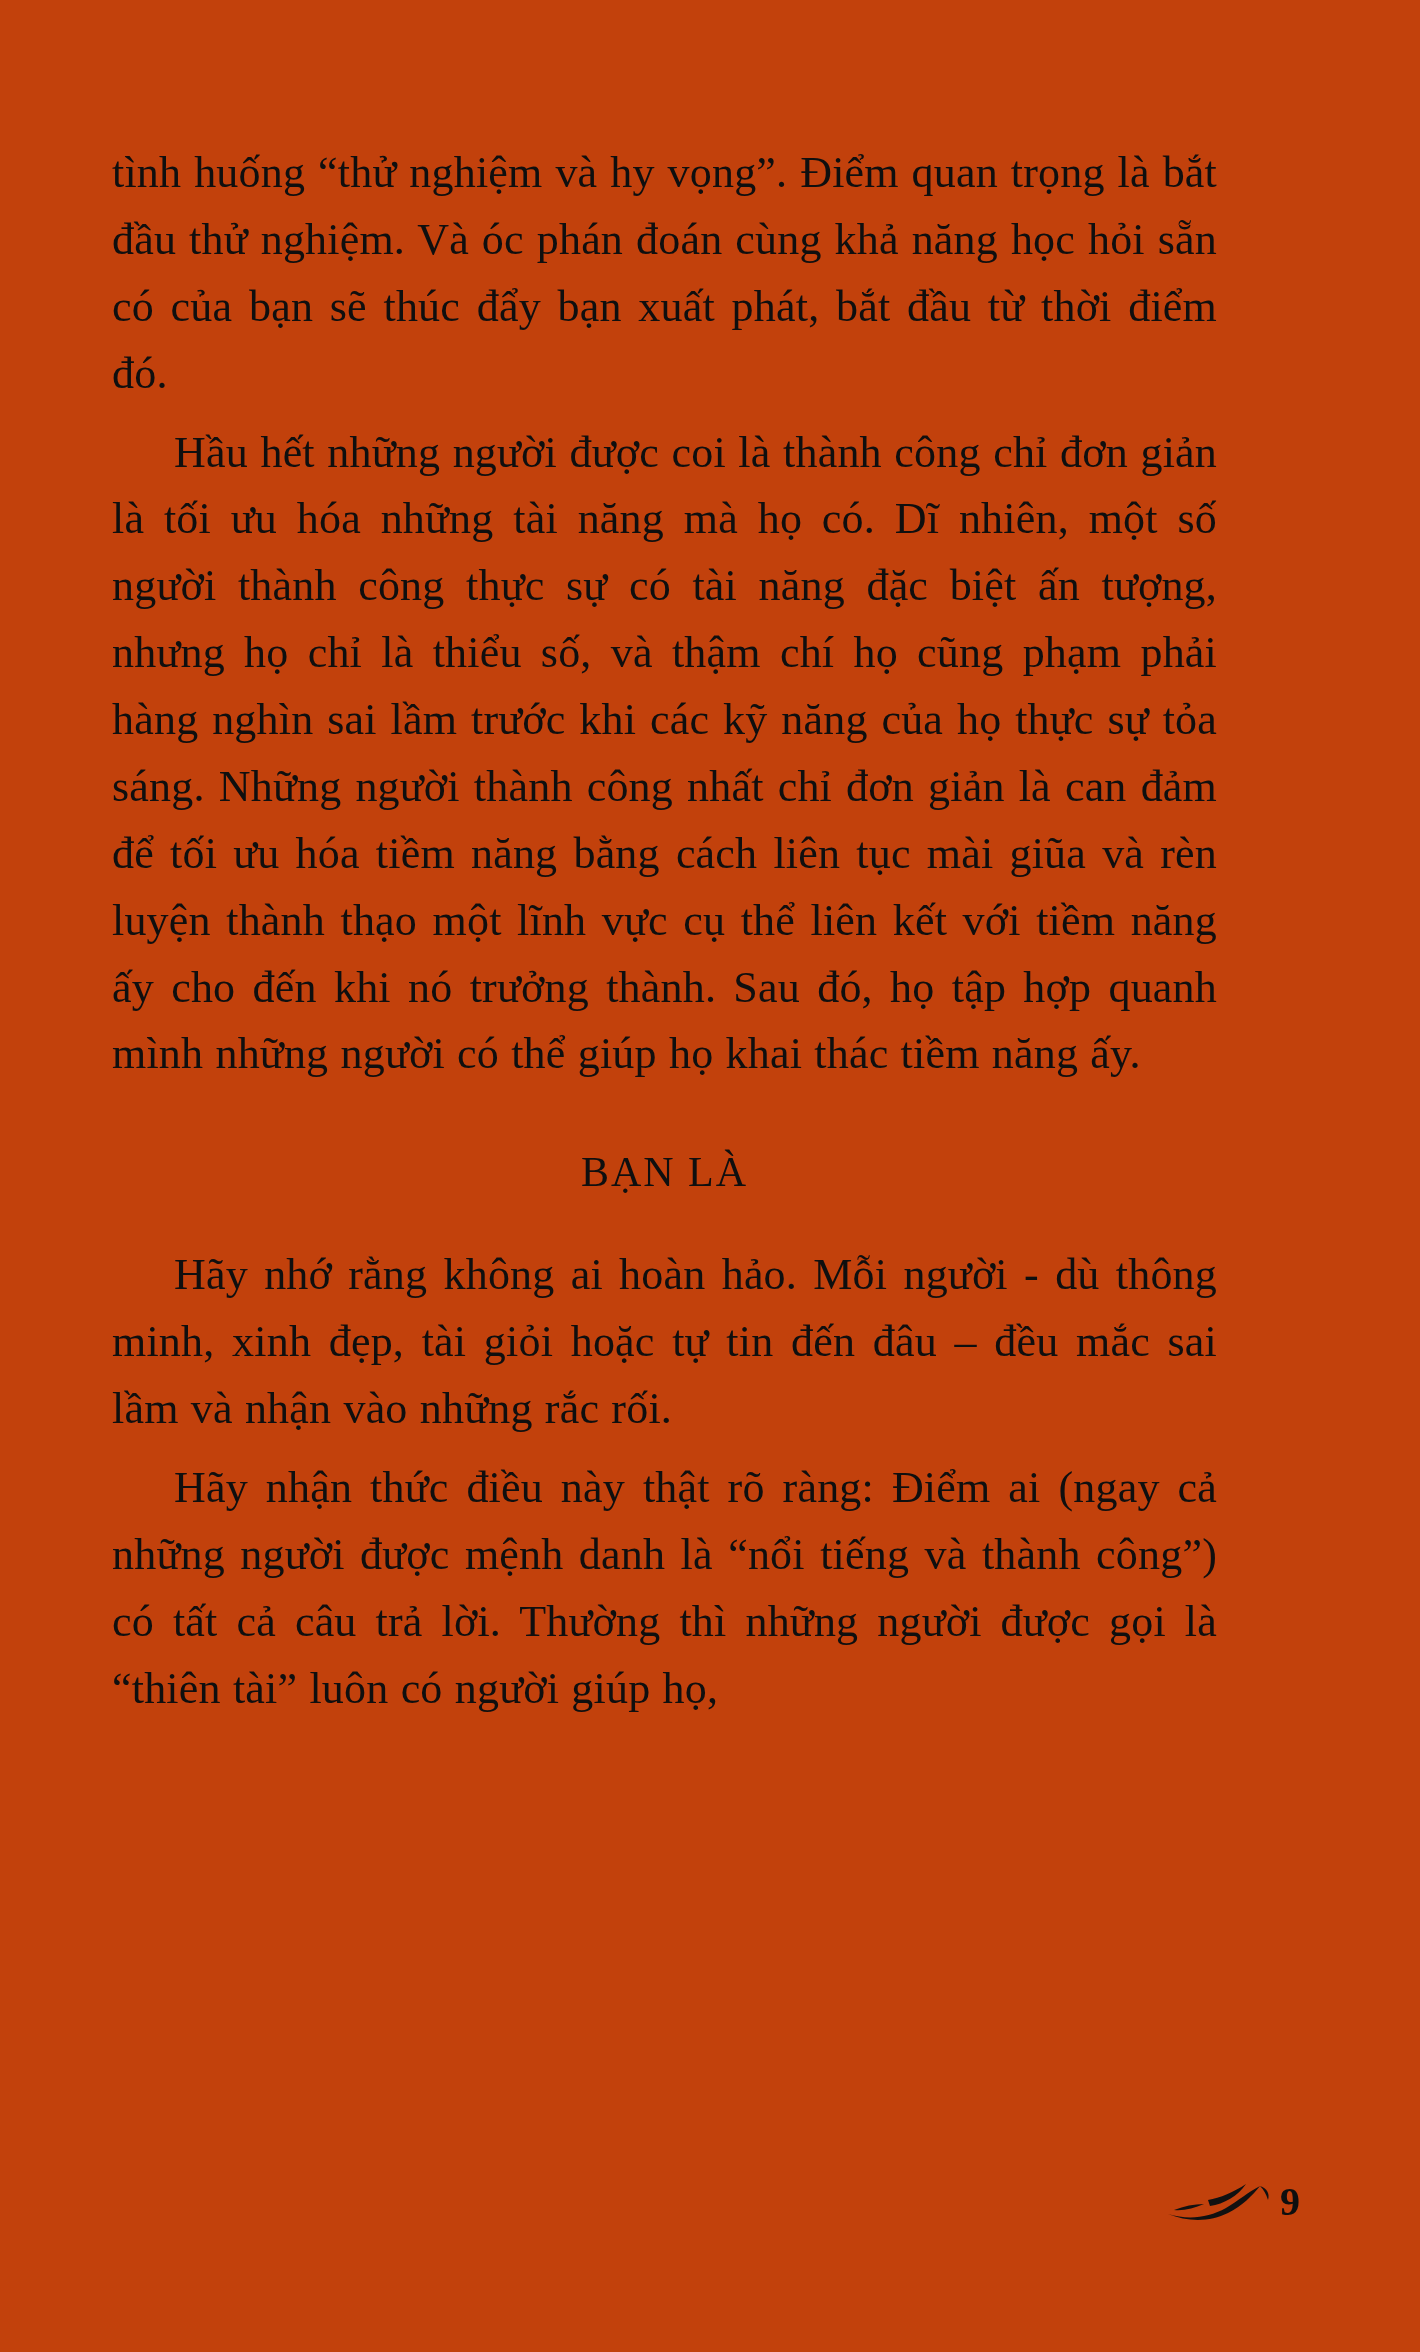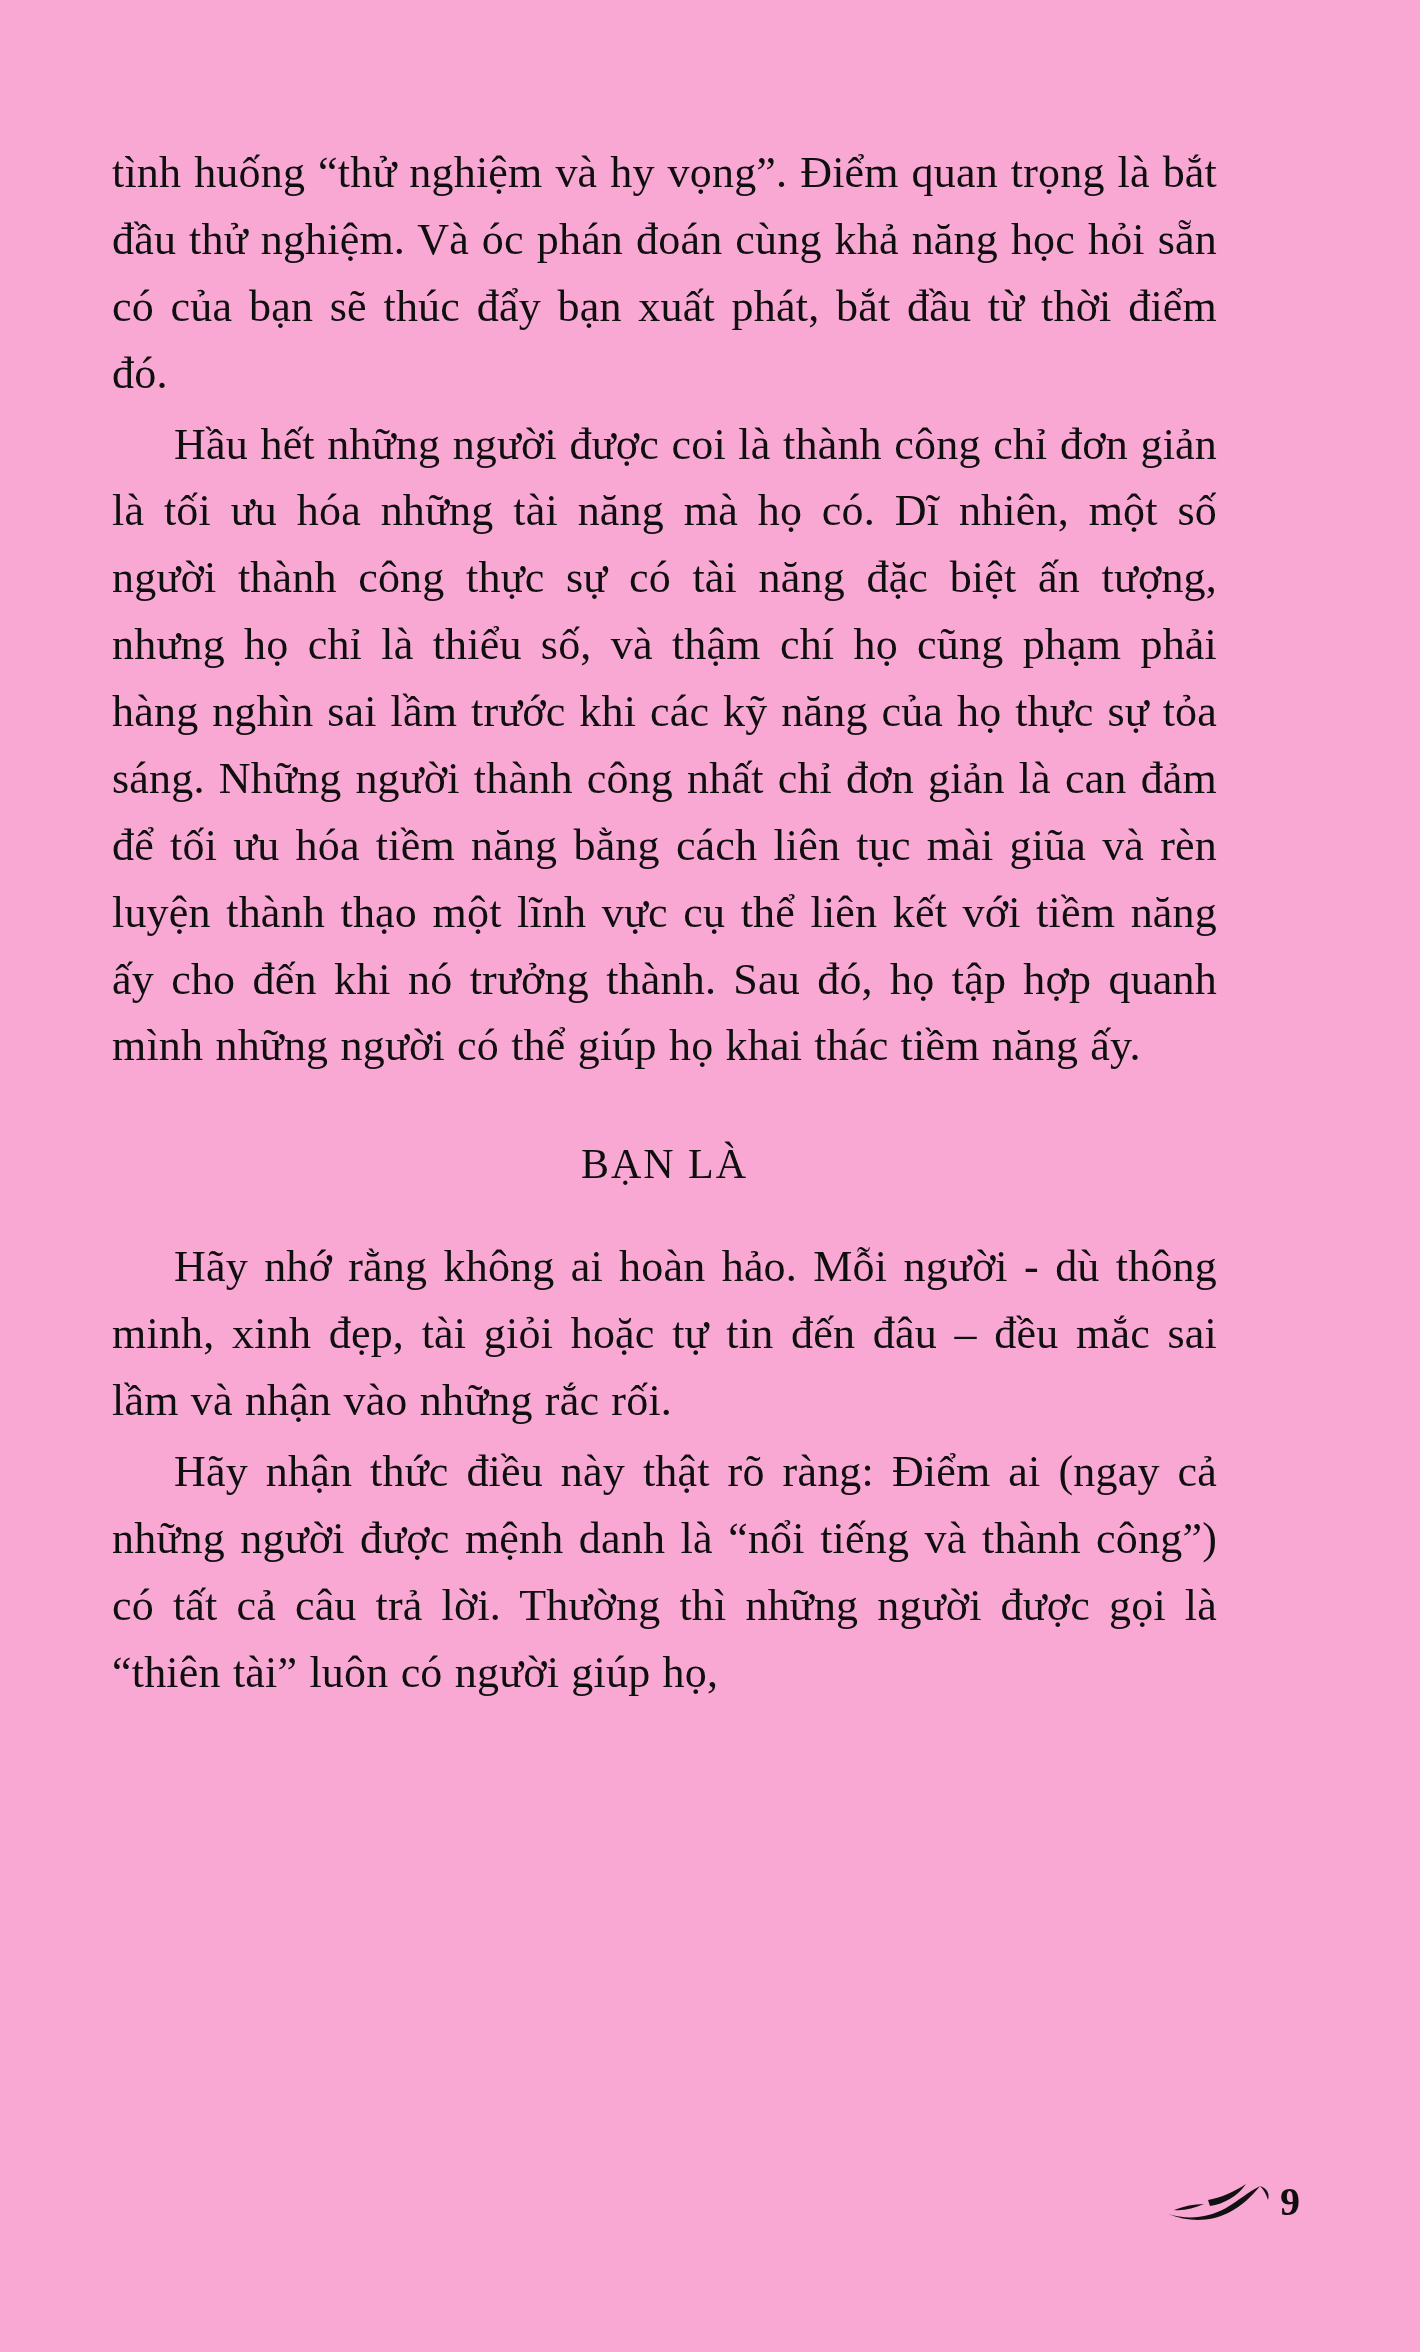--- a/index.html
+++ b/index.html
@@ -14,42 +14,42 @@
     font-family: "Liberation Serif", serif;
     color: #0f0f0f;
     overflow: hidden;
   }
   .page {
     position: absolute;
     left: 0;
     top: 0;
     width: 1420px;
     height: 2352px;
-    background: #f9a8d4;
+    background: #c2410c;
   }
   .text-column {
     position: absolute;
     left: 112px;
     top: 140px;
     width: 1105px;
   }
   p.para {
     margin: 0;
     font-size: 44px;
     line-height: 1.52;
     text-align: justify;
     text-justify: inter-word;
     letter-spacing: 0.2px;
     word-spacing: 1px;
   }
   p.para.indent {
     text-indent: 62px;
   }
   p.para + p.para {
-    margin-top: 4px;
+    margin-top: 12px;
   }
   .section-heading {
     margin: 60px 0 46px 0;
     text-align: center;
     font-size: 42px;
     font-weight: normal;
     letter-spacing: 2px;
   }
   .footer {
     position: absolute;

